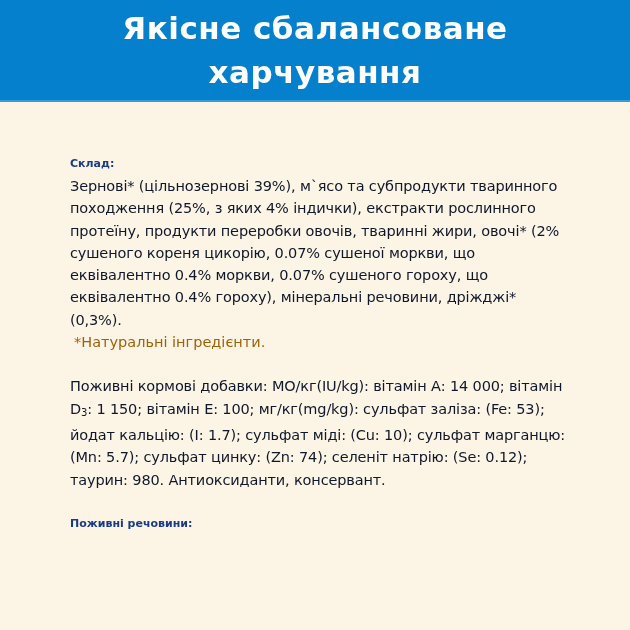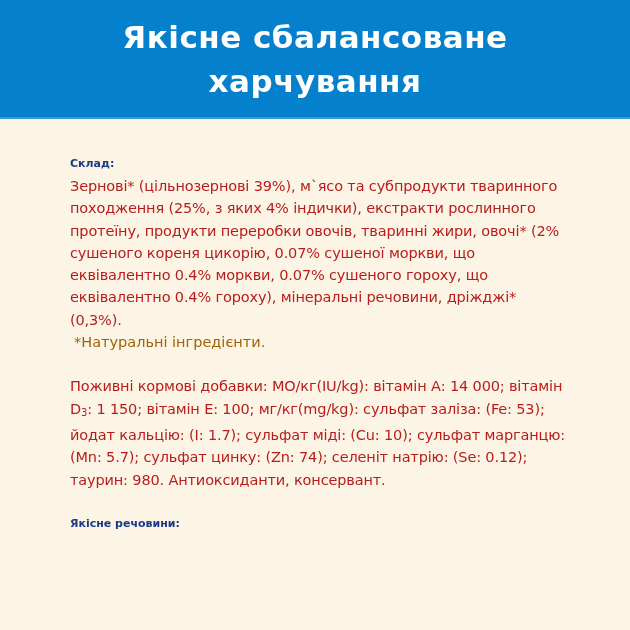--- a/index.html
+++ b/index.html
@@ -8,21 +8,21 @@
     }
     body {
       width: 630px;
       height: 630px;
       background: #fcf5e6;
       overflow: hidden;
       font-family: "DejaVu Sans", sans-serif;
     }
     .header {
       width: 630px;
-      height: 119px;
+      height: 102px;
       background: #0580cc;
       border-bottom: 2px solid #3a9ad6;
       display: flex;
       align-items: center;
       justify-content: center;
       box-sizing: border-box;
     }
     .header-title {
       color: #ffffff;
       font-family: "DejaVu Sans", sans-serif;
@@ -44,21 +44,21 @@
       margin-bottom: 22px;
     }
     .section-heading {
       color: #1a3b86;
       font-weight: bold;
       font-size: 11px;
       line-height: 22px;
       margin: 0;
     }
     .section-body {
-      color: #b91c1c;
+      color: #0f172a;
       font-size: 14.5px;
       line-height: 22.3px;
       margin: 0;
       white-space: pre-line;
       letter-spacing: -0.15px;
     }
     .note {
       color: #a16207;
       font-size: 14.5px;
       line-height: 22.3px;
@@ -79,15 +79,15 @@
     <p class="section-heading">Склад:</p>
     <p class="section-body">Зернові* (цільнозернові 39%), м`ясо та субпродукти тваринного походження (25%, з яких 4% індички), екстракти рослинного протеїну, продукти переробки овочів, тваринні жири, овочі* (2% сушеного кореня цикорію, 0.07% сушеної моркви, що еквівалентно 0.4% моркви, 0.07% сушеного гороху, що еквівалентно 0.4% гороху), мінеральні речовини, дріжджі* (0,3%).</p>
     <p class="note">*Натуральні інгредієнти.</p>
   </div>
 
   <div class="section">
     <p class="section-body"><span>Поживні кормові добавки: МО/кг(IU/kg): вітамін А: 14 000; вітамін D</span><sub class="d3">3</sub><span>: 1 150; вітамін Е: 100; мг/кг(mg/kg): сульфат заліза: (Fe: 53); йодат кальцію: (I: 1.7); сульфат міді: (Cu: 10); сульфат марганцю: (Mn: 5.7); сульфат цинку: (Zn: 74); селеніт натрію: (Se: 0.12); таурин: 980. Антиоксиданти, консервант.</span></p>
   </div>
 
   <div class="section">
-    <p class="section-heading">Якісне речовини:</p>
+    <p class="section-heading">Поживні речовини:</p>
   </div>
 </div>
 
 </body></html>

